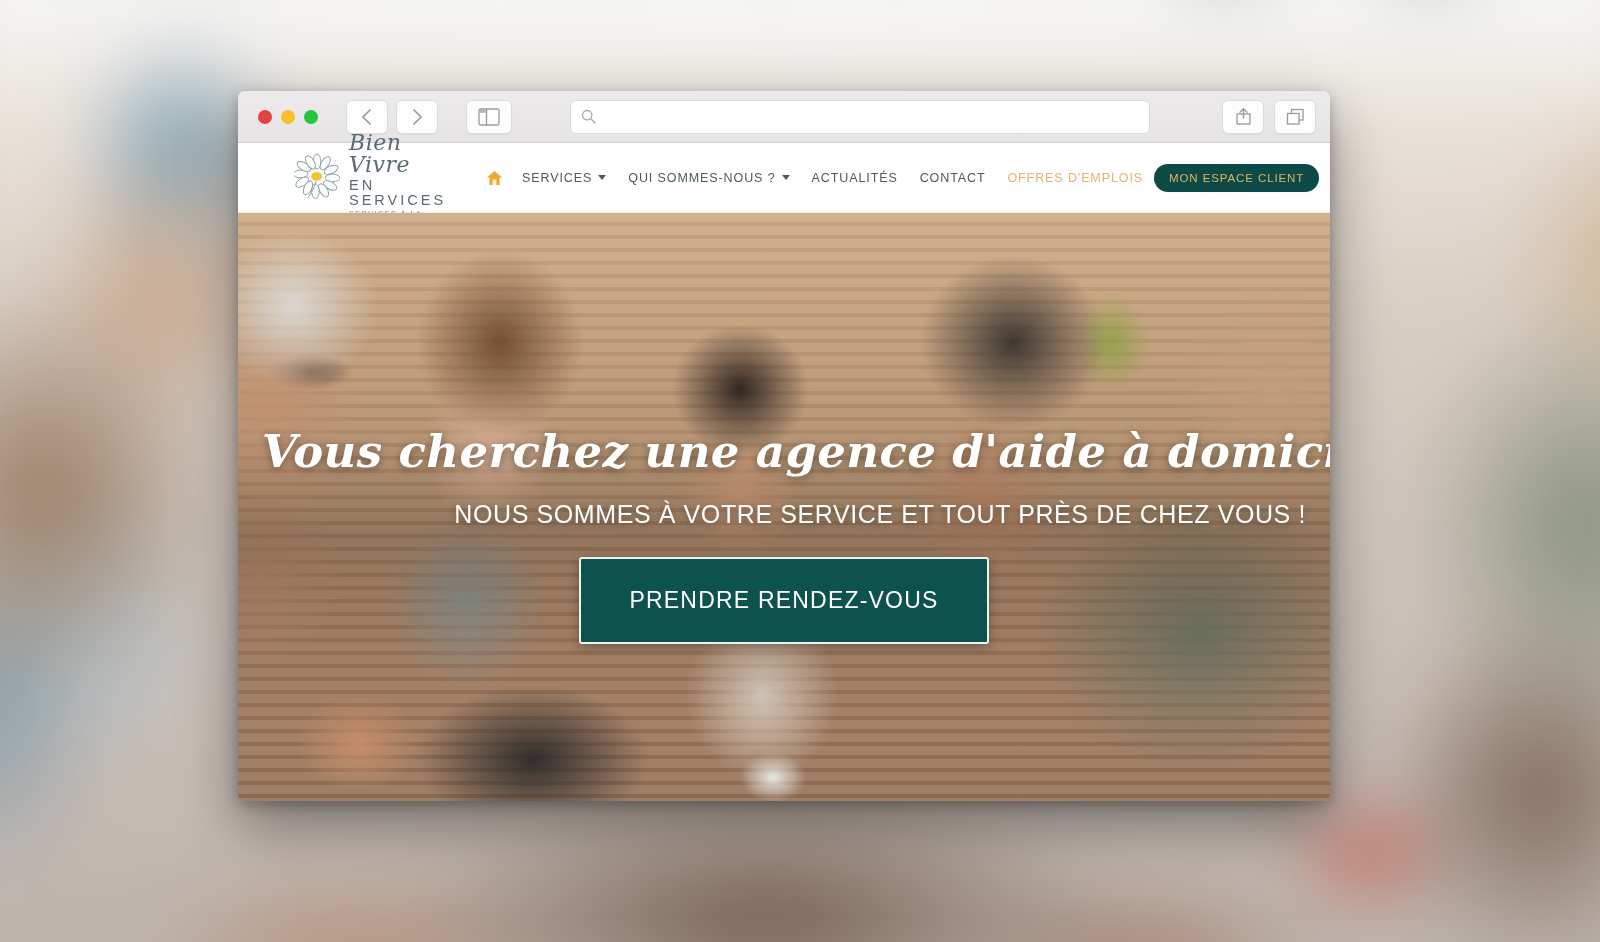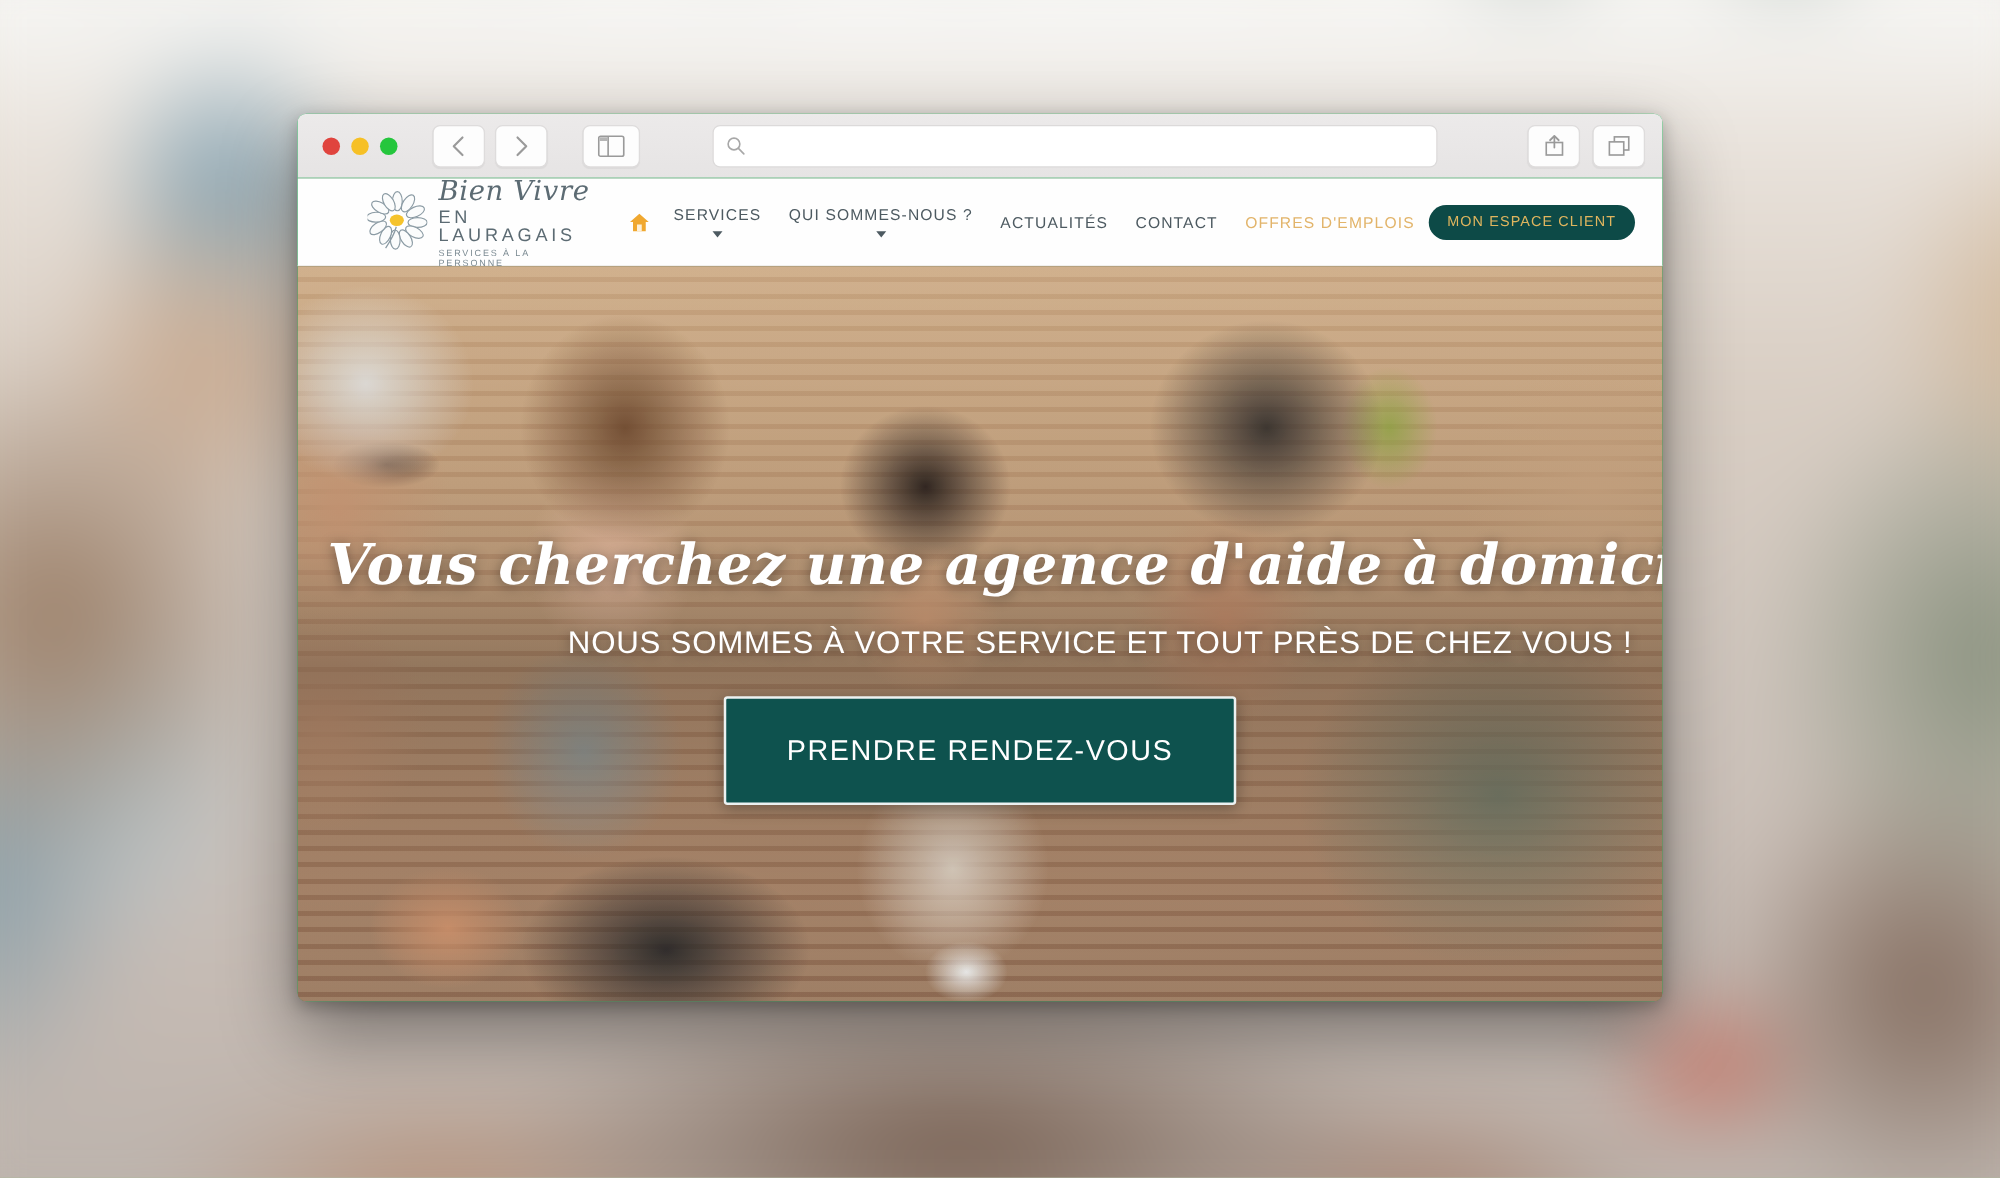--- a/index.html
+++ b/index.html
@@ -64,21 +64,21 @@
   
   #browser-window {
     position: absolute;
     left: 238px;
     top: 91px;
     width: 1092px;
     height: 710px;
     border-radius: 7px;
     overflow: hidden;
     box-shadow: 0 24px 60px rgba(0,0,0,.40), 0 4px 14px rgba(0,0,0,.26);
-    background: #22c55e;
+    background: #fef9c3;
   }
 
   
   .toolbar {
     height: 52px;
     background: linear-gradient(180deg,#eceaea 0%, #e6e4e4 100%);
     border-bottom: 1px solid #cfcdcd;
     display: flex;
     align-items: center;
     padding: 0 14px;
@@ -164,21 +164,20 @@
   .nav-item {
     font-size: 12.5px;
     color: #4d5a61;
     letter-spacing: .9px;
     padding: 6px 11px;
     display: flex;
     align-items: center;
     gap: 6px;
     white-space: nowrap;
     font-family: "Liberation Sans", sans-serif;
-    flex-direction: column;
   }
   .nav-item.accent { color: #e2b46a; }
   .caret {
     width: 0; height: 0;
     border-left: 4px solid transparent;
     border-right: 4px solid transparent;
     border-top: 5px solid #4d5a61;
     display: inline-block;
   }
   .nav-home { padding: 6px 8px; }
@@ -369,21 +368,21 @@
           <ellipse cx="10" cy="34" rx="4.6" ry="9" transform="rotate(235 10 34)"></ellipse>
           <ellipse cx="8" cy="24" rx="4.6" ry="9" transform="rotate(268 8 24)"></ellipse>
           <ellipse cx="12" cy="15" rx="4.6" ry="9" transform="rotate(300 12 15)"></ellipse>
           <ellipse cx="20" cy="10" rx="4.6" ry="9" transform="rotate(330 20 10)"></ellipse>
         </g>
         <ellipse cx="27.5" cy="27" rx="6.6" ry="5.4" fill="#f5c32c"></ellipse>
         <path d="M27 33 C25 41 21 47 17 53" fill="none" stroke="#8b9ba4" stroke-width="1.2"></path>
       </svg>
       <div class="logo-text">
         <div class="logo-l1">Bien Vivre</div>
-        <div class="logo-l2">EN LAURAGAIS</div>
+        <div class="logo-l2">EN SERVICES</div>
         <div class="logo-l3">SERVICES À LA PERSONNE</div>
       </div>
     </div>
 
     <nav class="main-nav">
 
       <div class="nav-item nav-home">
         <svg width="17" height="16" viewBox="0 0 17 16">
           <path d="M8.5 1 L16 7.6 H13.6 V15 H3.4 V7.6 H1 Z" fill="#f0a830"></path>
           <rect x="6.6" y="9.6" width="3.8" height="5.4" fill="#fdf0d8"></rect>

